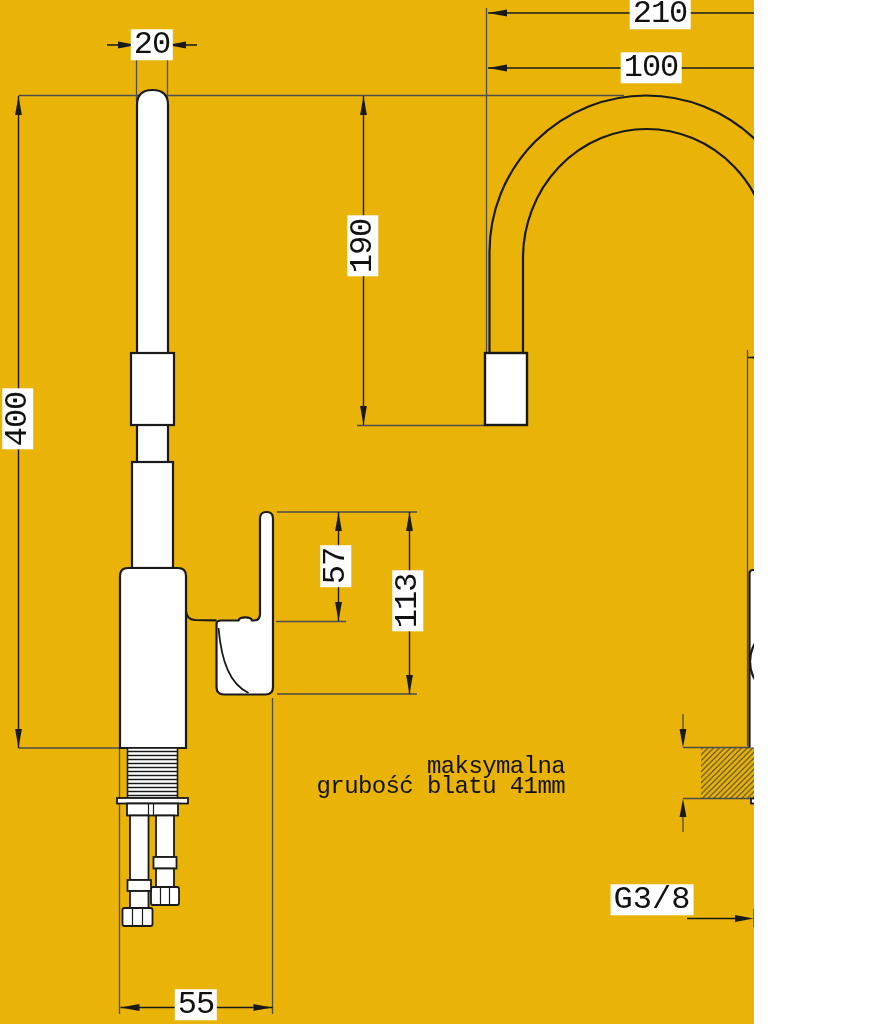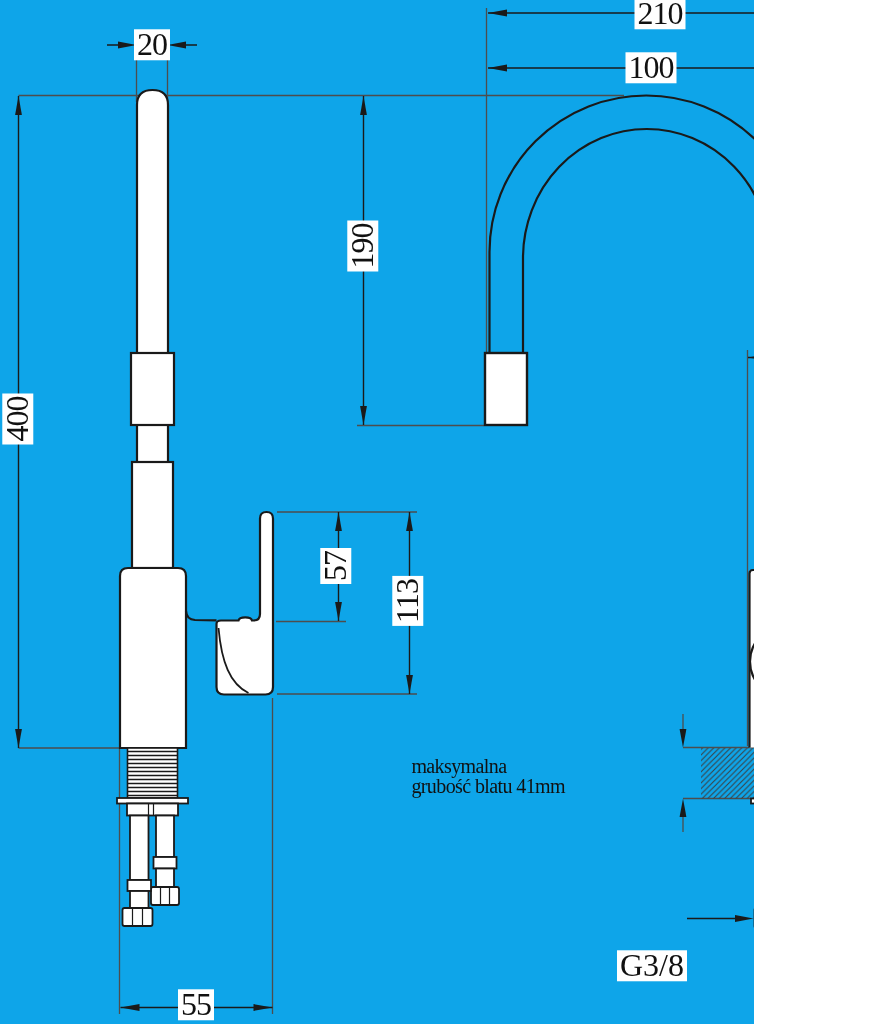--- a/index.html
+++ b/index.html
@@ -1,43 +1,43 @@
 <!DOCTYPE html>
 <html><head>
 <meta charset="utf-8">
 <style>
   html,body{margin:0;padding:0;background:#fff;}
   #canvas{
     position:relative;
     width:754px;height:1024px;
-    background:#0ea5e9;
+    background:#eab308;
     overflow:hidden;
-    font-family:Liberation Serif, serif;
+    font-family:Liberation Mono, monospace;
   }
   #canvas svg{position:absolute;left:0;top:0;}
   .dim{
     position:absolute;
     transform:translate(-50%,-50%);
     font-size:32px;
     line-height:0.92;
     letter-spacing:-1px;
     color:#111;
     background:#fff;
     padding:1px 3px;
     white-space:nowrap;
   }
   .dim.rot{transform:translate(-50%,-50%) rotate(-90deg);}
   .note{
     position:absolute;
     transform:translateY(-50%);
-    font-size:20px;
+    font-size:24px;
     line-height:19.5px;
     letter-spacing:-0.6px;
     color:#111;
-    text-align:left;
+    text-align:right;
     white-space:nowrap;
   }
 </style>
 </head>
 <body>
 
 <div id="canvas">
 
 <svg width="883" height="1024" viewBox="0 0 883 1024">
   <defs>
@@ -177,20 +177,20 @@
 
 <span class="dim" style="left:152px;top:45px">20</span>
 <span class="dim rot" style="left:18px;top:419px">400</span>
 <span class="dim" style="left:660px;top:14px">210</span>
 <span class="dim" style="left:651px;top:68px">100</span>
 <span class="dim rot" style="left:363px;top:246px">190</span>
 <span class="dim" style="left:785px;top:356px">24</span>
 <span class="dim rot" style="left:336px;top:566px">57</span>
 <span class="dim rot" style="left:408px;top:601px">113</span>
 <span class="dim" style="left:196px;top:1005px">55</span>
-<span class="dim" style="left:652px;top:966px;letter-spacing:0">G3/8</span>
+<span class="dim" style="left:652px;top:900px;letter-spacing:0">G3/8</span>
 
 <div class="note" style="right:189px;top:776px">
   <div>maksymalna</div>
   <div>grubość blatu 41mm</div>
 </div>
 
 </div>
 
 </body></html>

